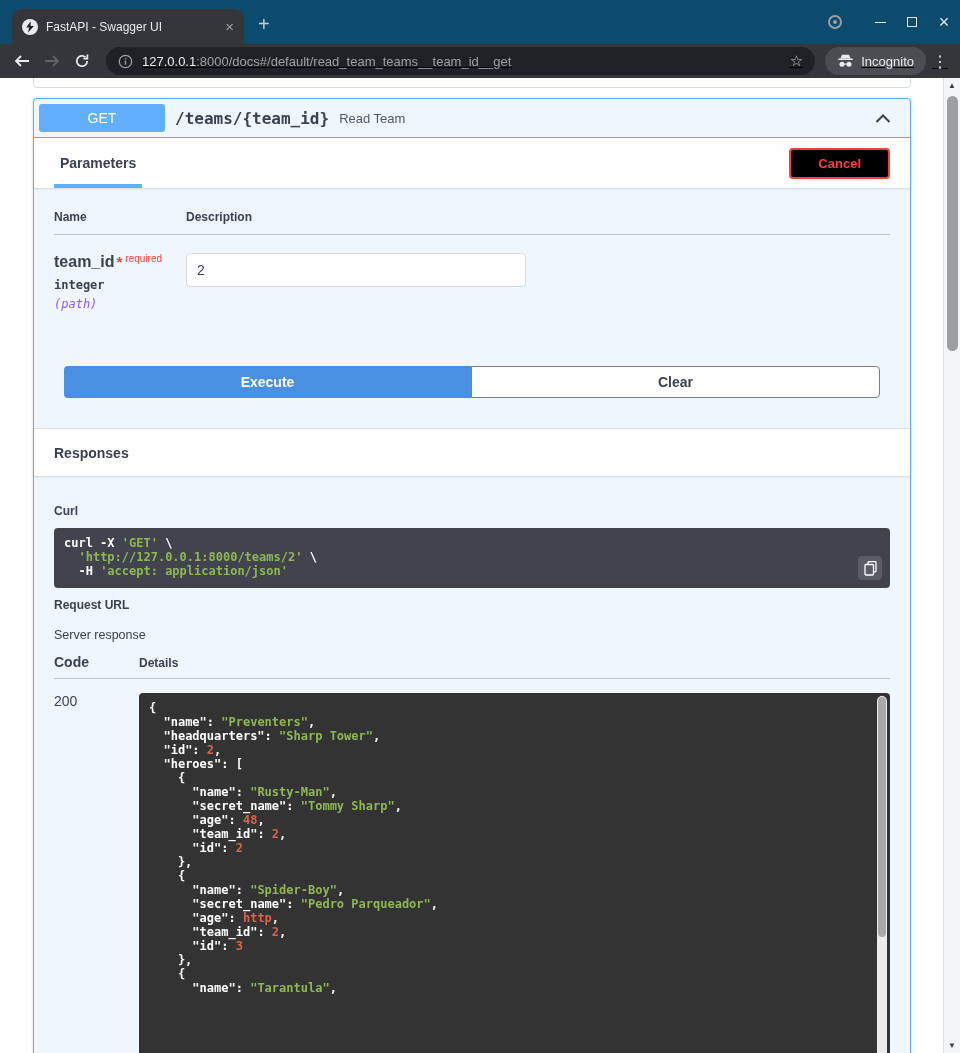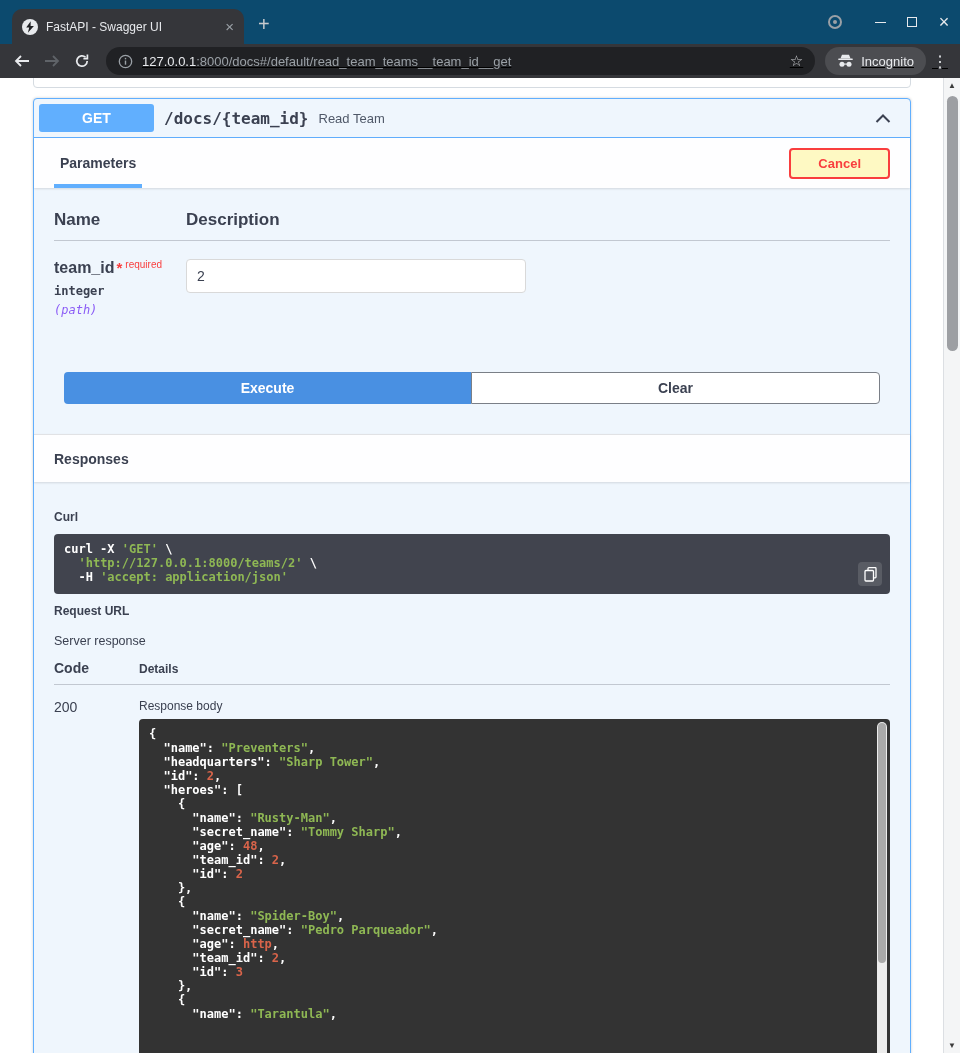--- a/index.html
+++ b/index.html
@@ -36,36 +36,36 @@
 
   
   .page { position:relative; height:975px; background:#fff; overflow:hidden; }
   .page-inner { position:absolute; left:0; top:0; right:17px; bottom:0; overflow:hidden; }
   .prev-box { position:absolute; top:-14px; left:33px; width:878px; height:24px; background:#fff;
               border:1px solid #d5dbe1; border-radius:4px; }
 
   .opblock { position:absolute; top:20px; left:33px; width:878px; border:1px solid #61affe;
              border-radius:4px; background:#eff6fd; box-shadow:0 0 3px rgba(0,0,0,.19); }
   .op-summary { display:flex; align-items:center; gap:10px; padding:5px; border-bottom:1px solid #61affe; cursor:pointer; }
-  .method-badge { background:#61affe; color:#fff; font-weight:700; font-size:14px; width:115px;
+  .method-badge { background:#61affe; color:#fff; font-weight:400; font-size:14px; width:126px;
                   text-align:center; padding:6px 0; border-radius:3px; }
   .op-path { font-family:"DejaVu Sans Mono", monospace; font-weight:700; font-size:16px; color:#3b4151; }
   .op-desc { font-size:13px; color:#4f5868; }
   .chevron { margin-left:auto; margin-right:14px; display:flex; cursor:pointer; }
 
   .section-header { display:flex; align-items:center; background:rgba(255,255,255,.9); padding:0 20px;
                     height:50px; box-shadow:0 1px 2px rgba(0,0,0,.12); }
   .param-tab { height:100%; display:flex; align-items:center; border-bottom:4px solid #61affe;
                font-weight:700; font-size:14px; color:#3b4151; padding:4px 6px 0; cursor:pointer; }
-  .cancel-btn { margin-left:auto; border:2px solid #f93e3e; color:#f93e3e; background:#fef9c3; font-weight:700;
+  .cancel-btn { margin-left:auto; border:2px solid #f93e3e; color:#f93e3e; background:#000000; font-weight:700;
                 font-size:13px; padding:6px 27px; border-radius:4px; cursor:pointer; font-family:inherit; }
 
   .params-body { padding:0 20px 30px; }
   .table-head { display:flex; padding:22px 0 10px; border-bottom:1px solid rgba(59,65,81,.25);
-                font-size:17px; font-weight:700; color:#3b4151; }
+                font-size:12px; font-weight:700; color:#3b4151; }
   .col-name { width:132px; }
   .param-row { display:flex; padding-top:18px; }
   .param-meta { width:132px; }
   .param-name { font-size:16px; font-weight:700; color:#3b4151; }
   .req-star { color:#f93e3e; font-weight:700; font-size:15px; margin-left:2px; }
   .req-label { color:#f93e3e; font-size:10px; vertical-align:top; margin-left:3px; }
   .param-type { font-family:"DejaVu Sans Mono", monospace; font-size:12px; font-weight:700; color:#3b4151; margin-top:7px; }
   .param-in { font-family:"DejaVu Sans Mono", monospace; font-size:12px; font-style:italic; color:#8b5cf6; margin-top:5px; }
   .param-input { width:340px; padding:8px 10px; border:1px solid #d9d9d9; border-radius:4px; font-size:14px;
                  color:#3b4151; background:#fff; font-family:inherit; }
@@ -191,21 +191,21 @@
 
 <div class="page">
   <div class="page-inner">
 
     <div class="prev-box"></div>
 
     <div class="opblock">
 
       <div class="op-summary">
         <span class="method-badge">GET</span>
-        <span class="op-path">/docs/{team_id}</span>
+        <span class="op-path">/teams/{team_id}</span>
         <span class="op-desc">Read Team</span>
         <span class="chevron">
           <svg width="16" height="9" viewBox="0 0 16 9">
               <path d="M1.5 8 L8 1.5 L14.5 8" stroke="#3b4151" stroke-width="2" fill="none"></path>
             </svg>
         </span>
       </div>
 
       <div class="section-header">
         <span class="param-tab">Parameters</span>
@@ -260,21 +260,20 @@
         <div class="server-resp-label">Server response</div>
 
         <div class="resp-table-head">
           <span class="code-col code-header">Code</span>
           <span class="details-header">Details</span>
         </div>
 
         <div class="resp-row">
           <span class="status-code">200</span>
           <div class="resp-details">
-            <div class="resp-body-label">Response body</div>
             <div class="codeblock response-block">
               <span class="inner-scrollbar">
                   <span class="inner-thumb"></span>
                 </span>
             <div class="code-line"><span class="tok-p">{</span></div>
                 <div class="code-line"><span class="tok-p">  </span><span class="tok-k">"name"</span><span class="tok-p">: </span><span class="tok-s">"Preventers"</span><span class="tok-p">,</span></div>
                 <div class="code-line"><span class="tok-p">  </span><span class="tok-k">"headquarters"</span><span class="tok-p">: </span><span class="tok-s">"Sharp Tower"</span><span class="tok-p">,</span></div>
                 <div class="code-line"><span class="tok-p">  </span><span class="tok-k">"id"</span><span class="tok-p">: </span><span class="tok-n">2</span><span class="tok-p">,</span></div>
                 <div class="code-line"><span class="tok-p">  </span><span class="tok-k">"heroes"</span><span class="tok-p">: [</span></div>
                 <div class="code-line"><span class="tok-p">    {</span></div>

